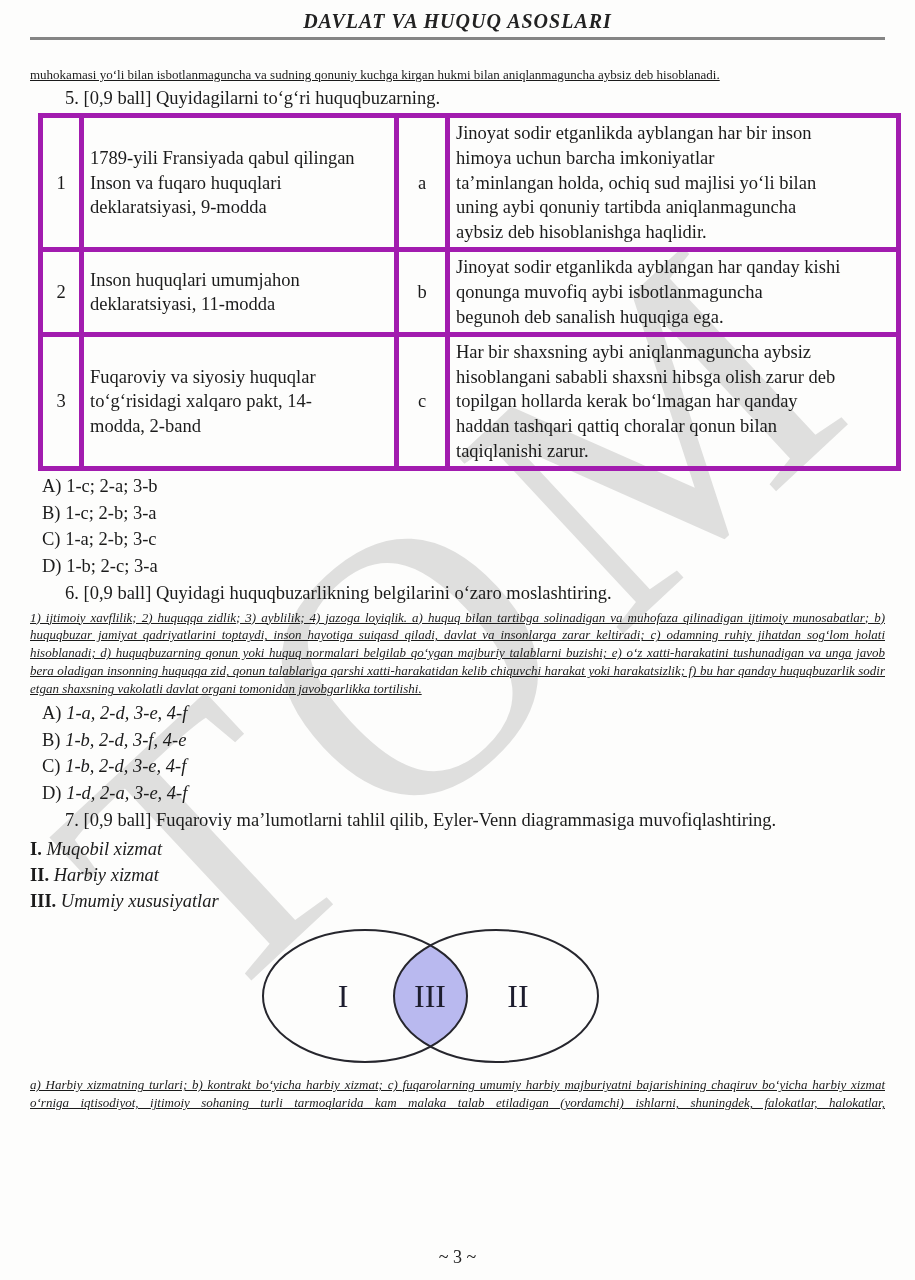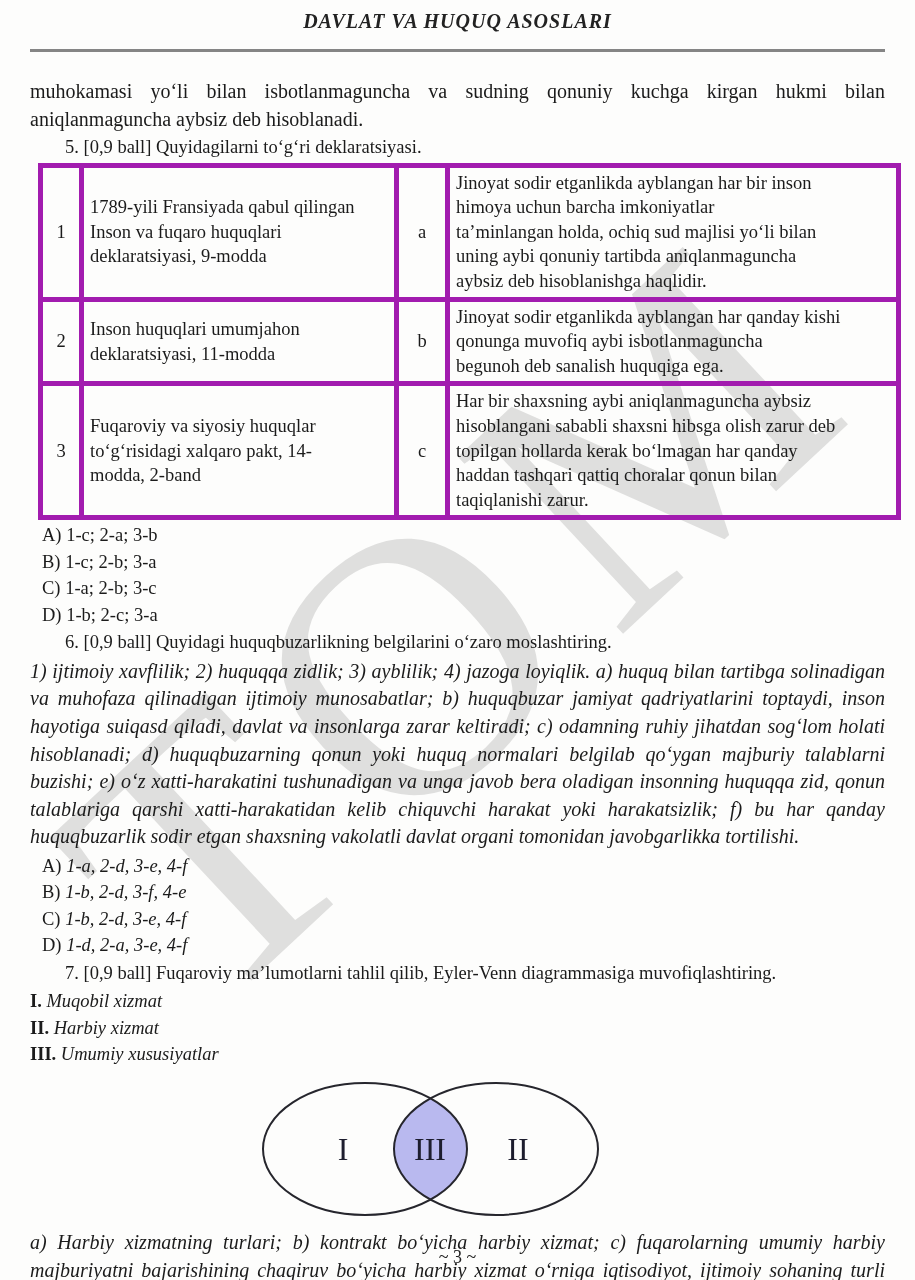--- a/index.html
+++ b/index.html
@@ -22,28 +22,29 @@
     z-index: 0; pointer-events: none; user-select: none;
   }
 
   .content { position: relative; z-index: 1; padding: 10px 30px 0 30px; }
 
   .header-title {
     text-align: center;
     font-style: italic; font-weight: 700;
     font-size: 20px; letter-spacing: 1px;
     color: #222;
-    padding-bottom: 16px;
+    padding-bottom: 4px;
     border-bottom: 3px solid #858585;
   }
 
   .para {
     margin: 26px 0 0 0;
-    font-size: 20px; line-height: 1.38;
+    font-size: 13px; line-height: 1.38;
     text-align: justify;
+    text-decoration: underline;
   }
   .para.italic { font-style: italic; }
   .justify-last { text-align-last: justify; }
 
   .q-head { margin: 2px 0 2px 0; font-size: 18.5px; line-height: 1.38; }
   .q-head .b { font-weight: 400; margin-left: 35px; }
 
   table.match-table {
     border-collapse: collapse;
     margin: 2px 0 2px 8px;
@@ -79,21 +80,21 @@
 <div class="page">
 
   <div class="watermark">TOM</div>
 
   <div class="content">
 
     <div class="header-title">DAVLAT VA HUQUQ ASOSLARI</div>
 
     <p class="para">muhokamasi yo‘li bilan isbotlanmaguncha va sudning qonuniy kuchga kirgan hukmi bilan aniqlanmaguncha aybsiz deb hisoblanadi.</p>
 
-    <p class="q-head"><span class="b">5. [0,9 ball]</span> <span>Quyidagilarni to‘g‘ri deklaratsiyasi.</span></p>
+    <p class="q-head"><span class="b">5. [0,9 ball]</span> <span>Quyidagilarni to‘g‘ri huquqbuzarning.</span></p>
 
     <table class="match-table">
       <tbody>
           <tr>
         <td class="c-num">1</td>
         <td class="c-left">1789-yili Fransiyada qabul qilingan
 Inson va fuqaro huquqlari
 deklaratsiyasi, 9-modda</td>
         <td class="c-letter">a</td>
         <td class="c-right">Jinoyat sodir etganlikda ayblangan har bir inson

